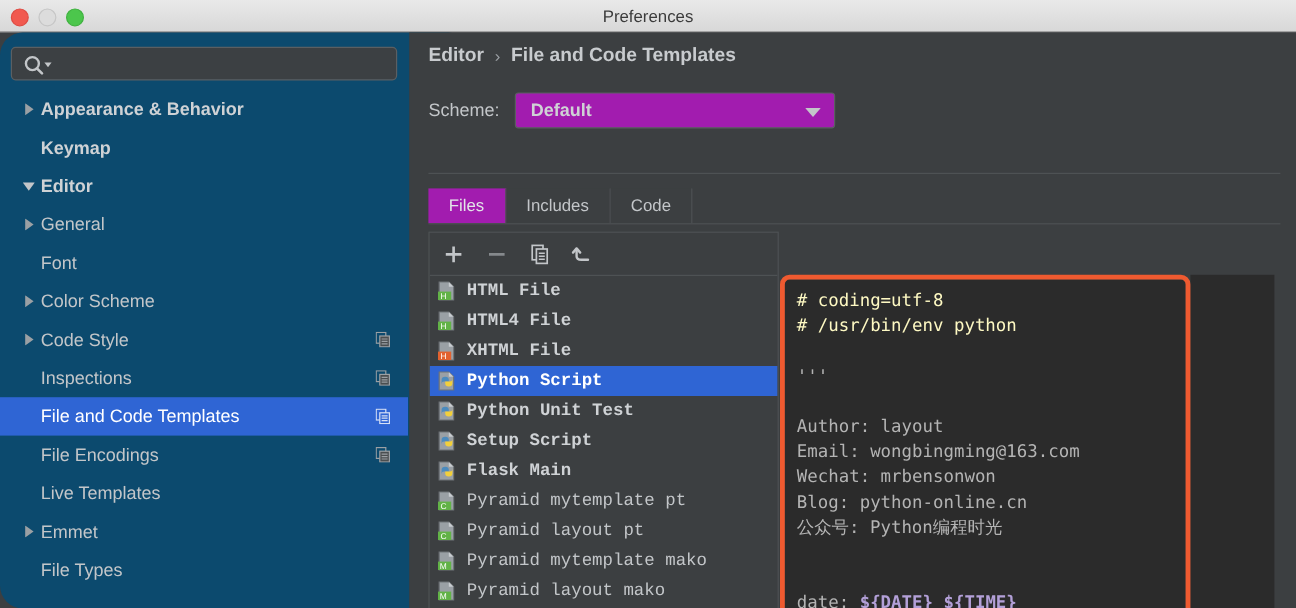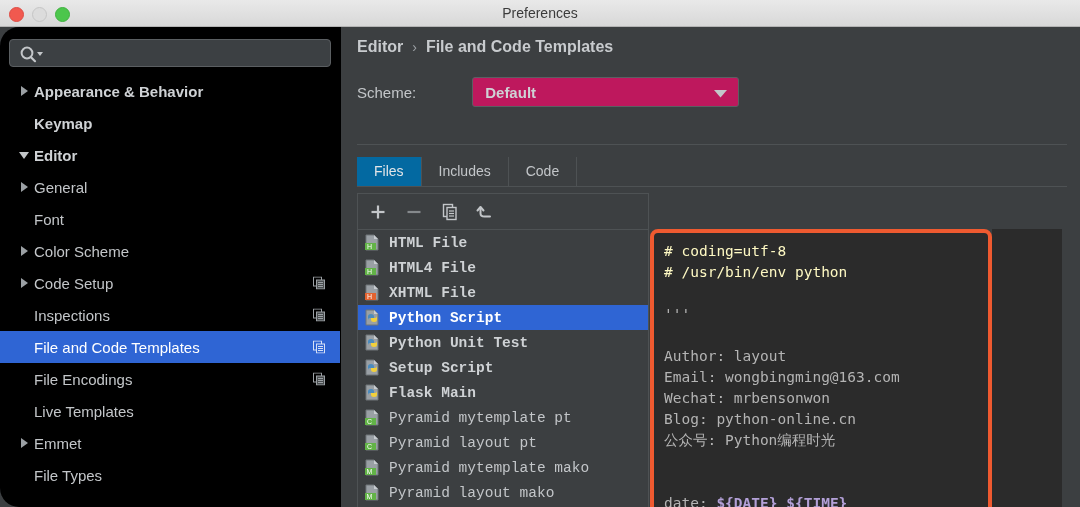--- a/index.html
+++ b/index.html
@@ -38,21 +38,21 @@
   }
   .light { width: 13px; height: 13px; border-radius: 50%; }
   .light.red   { background: #f1594f; border: 1px solid #df4c44; }
   .light.grey  { background: #dcdcdc; border: 1px solid #c6c6c6; }
   .light.green { background: #4cc64c; border: 1px solid #3fb23f; }
 
   
   .sidebar {
     position: absolute; left: 0; top: 27px;
     width: 392px; height: 480px;
-    background: #000000;
+    background: #0c4a6e;
     border-right: 1px solid #2b2b2b;
     box-sizing: border-box;
     overflow: hidden;
     border-radius: 19px;
   }
   .search-wrap {
     position: absolute; left: 9px; top: 12px;
     width: 322px; height: 28px;
     background: #3c4043;
     border: 1px solid #5b5f62;
@@ -101,27 +101,27 @@
   .breadcrumb {
     position: absolute; left: 16px; top: 11px;
     font-size: 16px; font-weight: bold;
     color: #c8cbce;
     display: flex; align-items: center; gap: 9px;
     white-space: nowrap;
   }
   .breadcrumb .sep { font-weight: normal; font-size: 14px; color: #9ba0a4; }
   .scheme-row {
     position: absolute; left: 16px; top: 50px;
-    display: flex; align-items: center; gap: 43px;
+    display: flex; align-items: center;
   }
   .scheme-label { font-size: 15px; color: #c3c6c9; margin-right: 13px; }
   .scheme-select {
     position: relative;
     width: 267px; height: 30px;
-    background: #be185d;
+    background: #a21caf;
     border: 1px solid #5b5f62;
     border-radius: 3px;
     box-sizing: border-box;
     display: flex; align-items: center;
   }
   .scheme-value {
     font-size: 15px; font-weight: bold; color: #cfd2d5;
     margin-left: 12px;
   }
   .scheme-caret { position: absolute; right: 11px; top: 12px; }
@@ -138,21 +138,21 @@
   }
   .tab {
     height: 29px; line-height: 29px;
     padding: 0 17px;
     font-size: 14px;
     color: #c3c6c9;
     background: #3c3f41;
     border-right: 1px solid #4e5254;
     box-sizing: border-box;
   }
-  .tab.active { background: #0369a1; color: #e2e5e8; }
+  .tab.active { background: #a21caf; color: #e2e5e8; }
   .tabs-underline {
     position: absolute; left: 16px; top: 159px;
     width: 710px; height: 1px; background: #4e5254;
   }
 
   
   .filelist {
     position: absolute; left: 16px; top: 166px;
     width: 292px; height: 341px;
     background: #3c3f41;
@@ -291,21 +291,21 @@
         </span>
         <span class="tree-label">Color Scheme</span>
       </div>
 
       <div class="tree-row indent">
         <span class="arrow">
           <svg width="9" height="10" viewBox="0 0 9 10">
               <polygon points="1,0 8,5 1,10" fill="#9ba0a4"></polygon>
             </svg>
         </span>
-        <span class="tree-label">Code Setup</span>
+        <span class="tree-label">Code Style</span>
         <svg class="copy-badge" viewBox="0 0 13 13">
           <rect x="0.5" y="0.5" width="8" height="9" fill="none" stroke="#9ba0a4"></rect>
           <rect x="3.5" y="3.5" width="8" height="9" fill="#4a4e50" stroke="#9ba0a4"></rect>
           <line x1="5" y1="6" x2="10" y2="6" stroke="#9ba0a4"></line>
           <line x1="5" y1="8" x2="10" y2="8" stroke="#9ba0a4"></line>
           <line x1="5" y1="10" x2="10" y2="10" stroke="#9ba0a4"></line>
         </svg>
       </div>
 
       <div class="tree-row indent">

